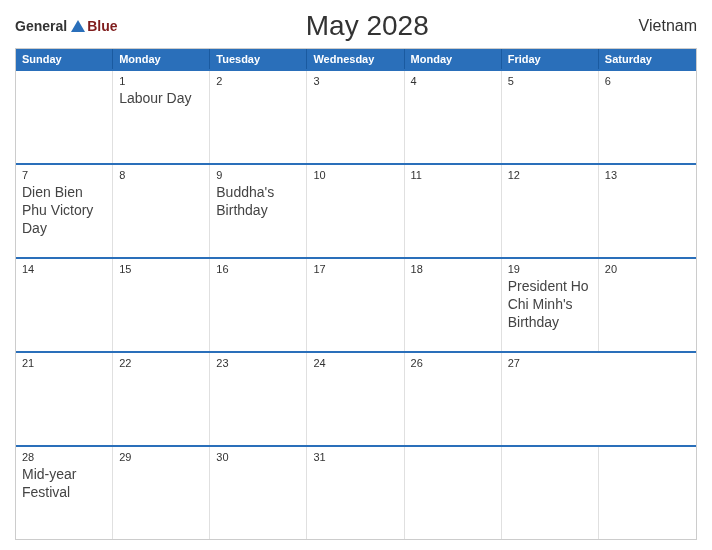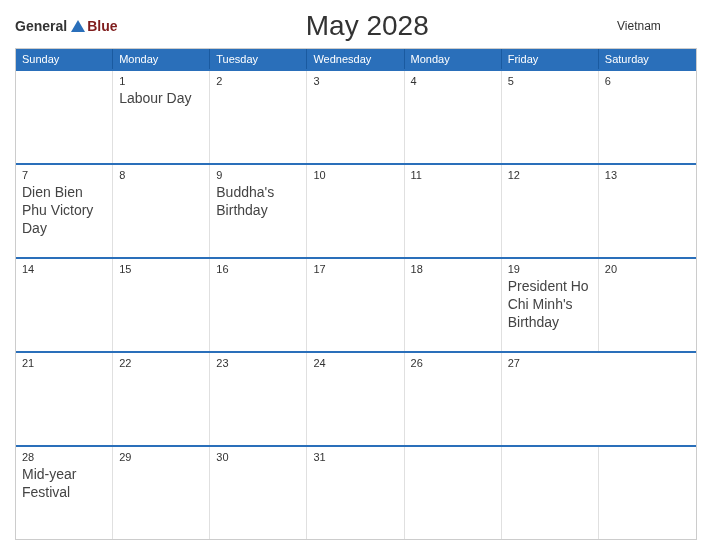--- a/index.html
+++ b/index.html
@@ -52,41 +52,41 @@
       margin-bottom: 1px;
     }
     .title {
       font-size: 28px;
       font-weight: normal;
       color: #333;
       text-align: center;
       flex: 1;
     }
     .country {
-      font-size: 12px;
+      font-size: 16px;
       color: #333;
       min-width: 80px;
-      text-align: left;
+      text-align: right;
     }
     
     .calendar {
       flex: 1;
       border: 1px solid #ccc;
       display: flex;
       flex-direction: column;
     }
     .cal-header {
       display: grid;
       grid-template-columns: repeat(7, 1fr);
       background: #2a6fba;
     }
     .cal-header-cell {
       color: #fff;
       font-size: 11px;
-      font-weight: normal;
+      font-weight: bold;
       padding: 4px 6px;
       text-align: left;
       border-right: 1px solid #1a5aa0;
     }
     .cal-header-cell:last-child {
       border-right: none;
     }
     .cal-body {
       flex: 1;
       display: flex;

